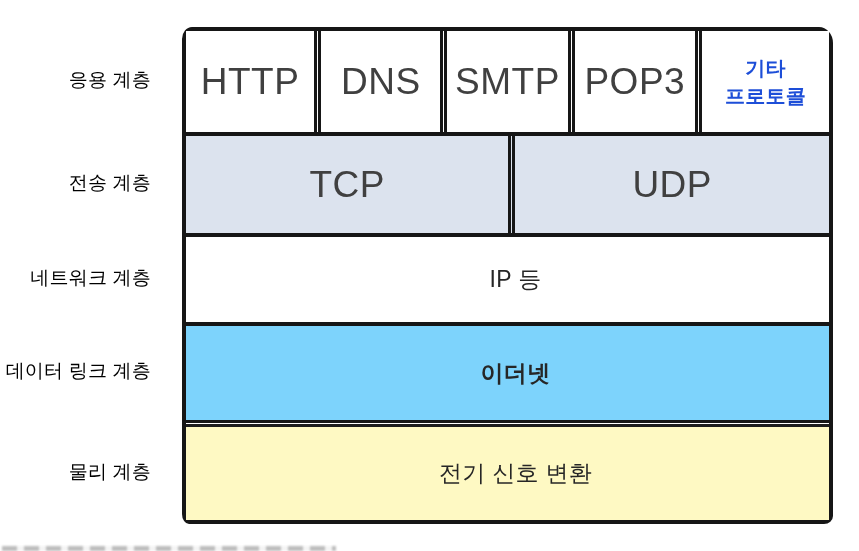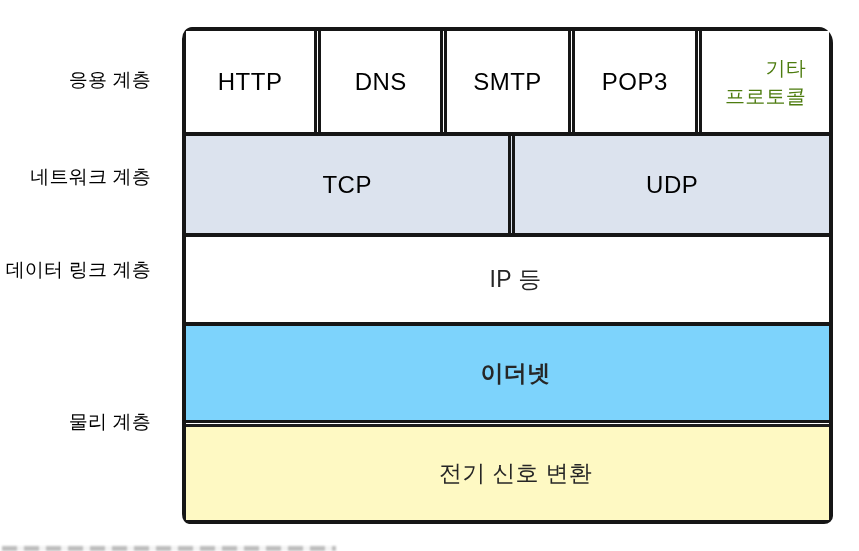--- a/index.html
+++ b/index.html
@@ -74,32 +74,33 @@
   .app-cell:first-child { border-left: none; }
   .app-cell:last-child  { border-right: none; }
   .c-http { flex: 114; }
   .c-dns  { flex: 106; }
   .c-ftp  { flex: 104; }
   .c-smtp { flex: 107; }
   .c-pop3 { flex: 107; }
   .c-other{ flex: 113; }
 
   .proto-text {
-    font-size: 24px;
+    font-size: 37px;
     font-weight: 500;
-    color: #000000;
+    color: #404040;
     letter-spacing: 0.5px;
   }
   .other-text {
     font-size: 20px;
     line-height: 28px;
-    color: #4d7c0f;
-    text-align: right;
+    color: #1d4ed8;
+    text-align: center;
     white-space: pre-line;
     letter-spacing: 0.2px;
+    font-weight: bold;
   }
 
   
   .tr-cell {
     box-sizing: border-box;
     display: flex;
     align-items: center;
     justify-content: center;
   }
   .c-tcp { flex: 330; border-right: 3px solid #161616; }
@@ -135,20 +136,23 @@
 </style>
 </head>
 <body>
 
 <div class="canvas">
 
   <div class="labels-col">
     <div class="label-row lr1">
       <span>응용 계층</span>
     </div>
+    <div class="label-row lr2">
+      <span>전송 계층</span>
+    </div>
     <div class="label-row lr3">
       <span>네트워크 계층</span>
     </div>
     <div class="label-row lr4">
       <span>데이터 링크 계층</span>
     </div>
     <div class="label-row lr5">
       <span>물리 계층</span>
     </div>
   </div>

